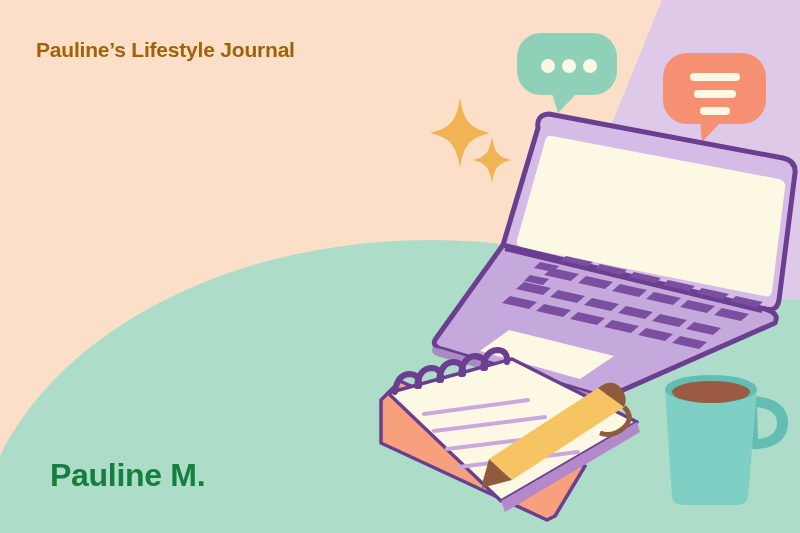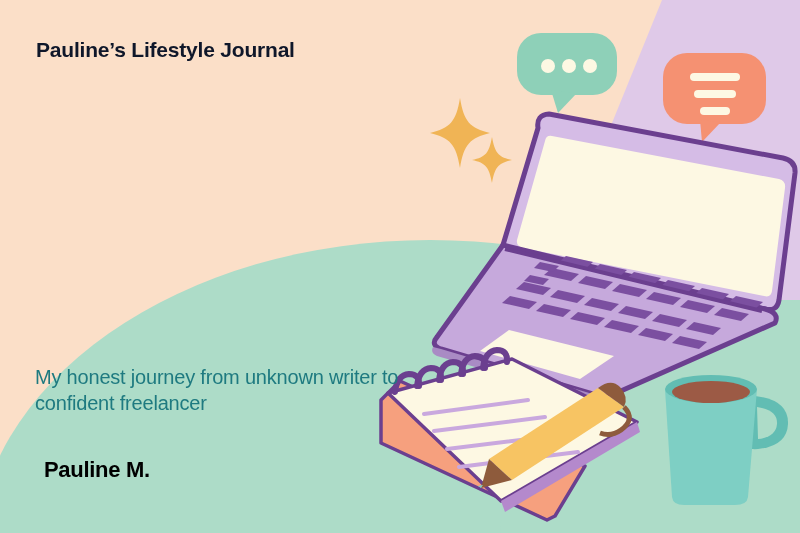--- a/index.html
+++ b/index.html
@@ -33,21 +33,21 @@
     height: 533px;
   }
   .kicker {
     position: absolute;
     left: 36px;
     top: 38px;
     font-family: "Liberation Sans", sans-serif;
     font-weight: 700;
     font-size: 21px;
     letter-spacing: -0.2px;
-    color: #0f172a;
+    color: #a16207;
     white-space: nowrap;
   }
   .headline {
     position: absolute;
     left: 34px;
     top: 89px;
     width: 500px;
     font-family: "Liberation Serif", serif;
     font-weight: 700;
     font-size: 45px;
@@ -62,27 +62,27 @@
     width: 390px;
     font-family: "Liberation Sans", sans-serif;
     font-weight: 400;
     font-size: 20px;
     line-height: 26px;
     letter-spacing: -0.2px;
     color: #1E7A80;
   }
   .author {
     position: absolute;
-    left: 44px;
+    left: 50px;
     top: 457px;
     font-family: "Liberation Sans", sans-serif;
     font-weight: 700;
-    font-size: 22px;
+    font-size: 32px;
     letter-spacing: -0.3px;
-    color: #000000;
+    color: #15803d;
     white-space: nowrap;
   }
 </style>
 </head>
 <body>
 
 <div id="canvas">
 
   <svg id="bg-svg" viewBox="0 0 800 533">
     <rect x="0" y="0" width="800" height="533" fill="#FBDFC8"></rect>
@@ -211,17 +211,16 @@
       <path d="M 489 459 L 512 480 L 481 488 Z" fill="#8E5B3C"></path>
       <path d="M 483 485 L 481 488 L 478 486 Z" fill="#7ECFC4"></path>
       <path d="M 598 388 q 13 -10 22 -1 q 9 10 4 20 L 624 407 Z" fill="#8E5B3C"></path>
       <path d="M 624 407 q 12 12 -3 23 q -10 7 -21 3" fill="none" stroke="#8E5B3C" stroke-width="5"></path>
     </g>
 
   </svg>
 
   <div id="text-layer">
     <div class="kicker">Pauline’s Lifestyle Journal</div>
-    <div class="subtitle">My honest journey from unknown writer to confident freelancer</div>
     <div class="author">Pauline M.</div>
   </div>
 
 </div>
 
 </body></html>

